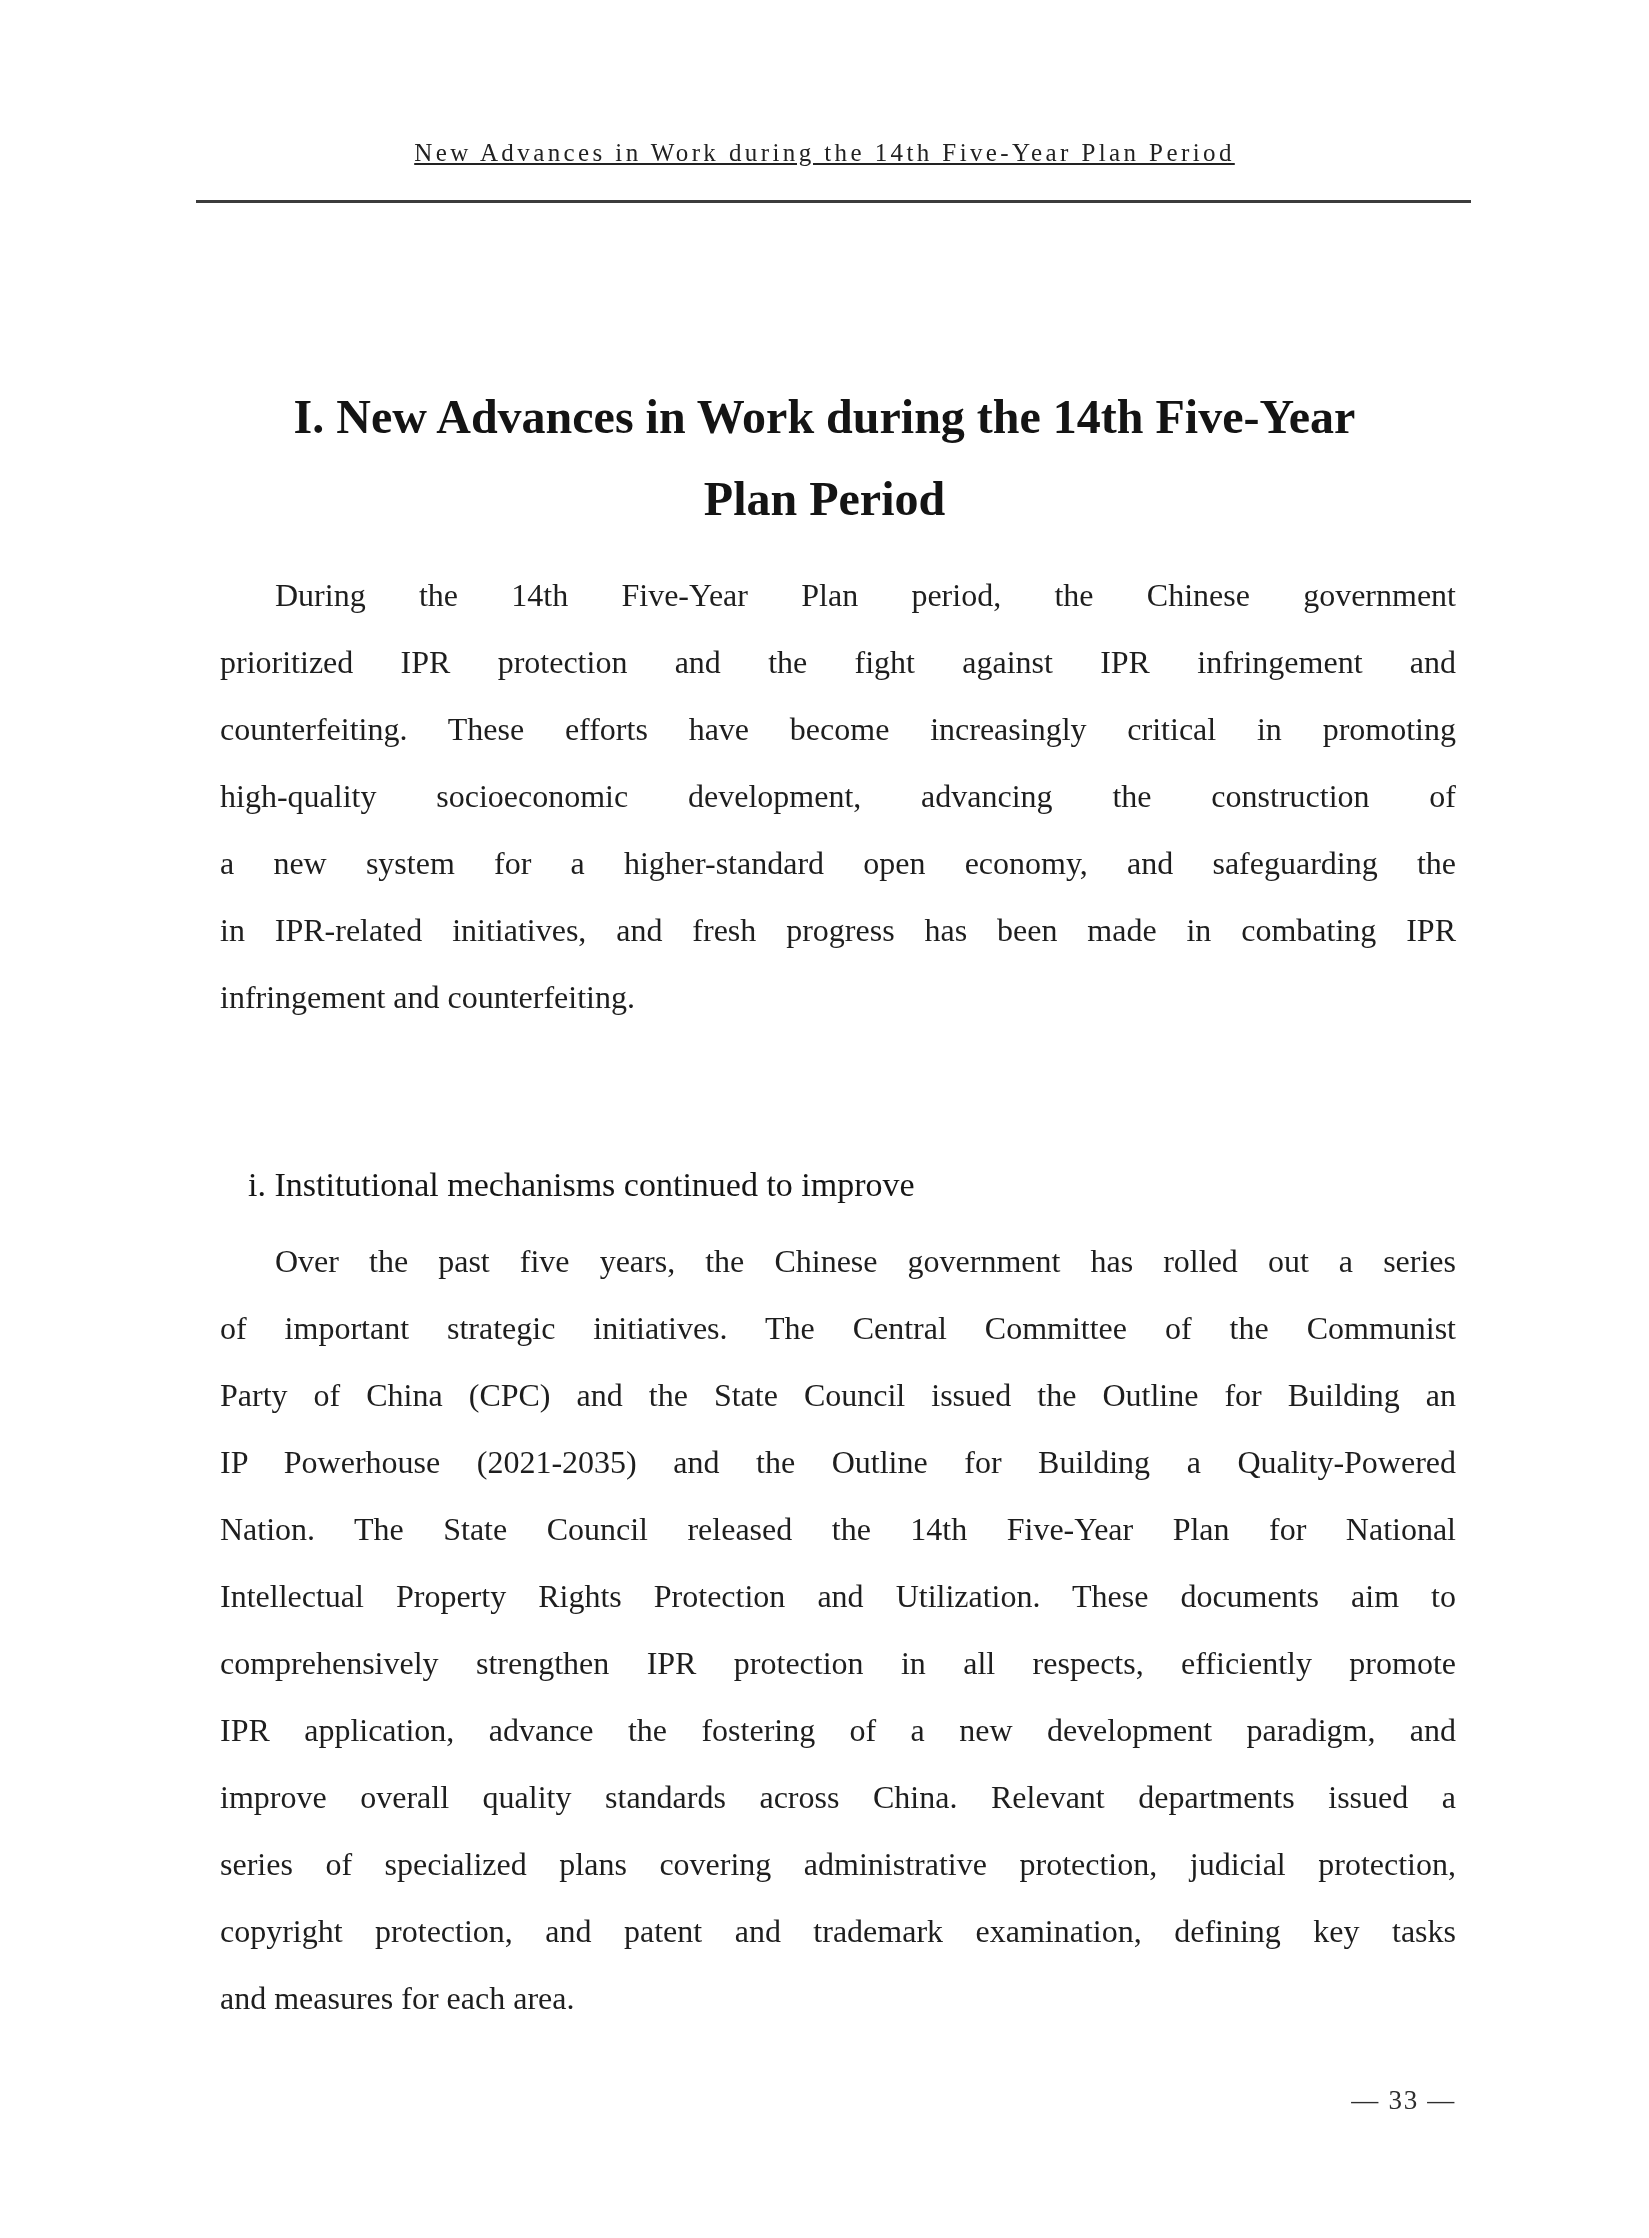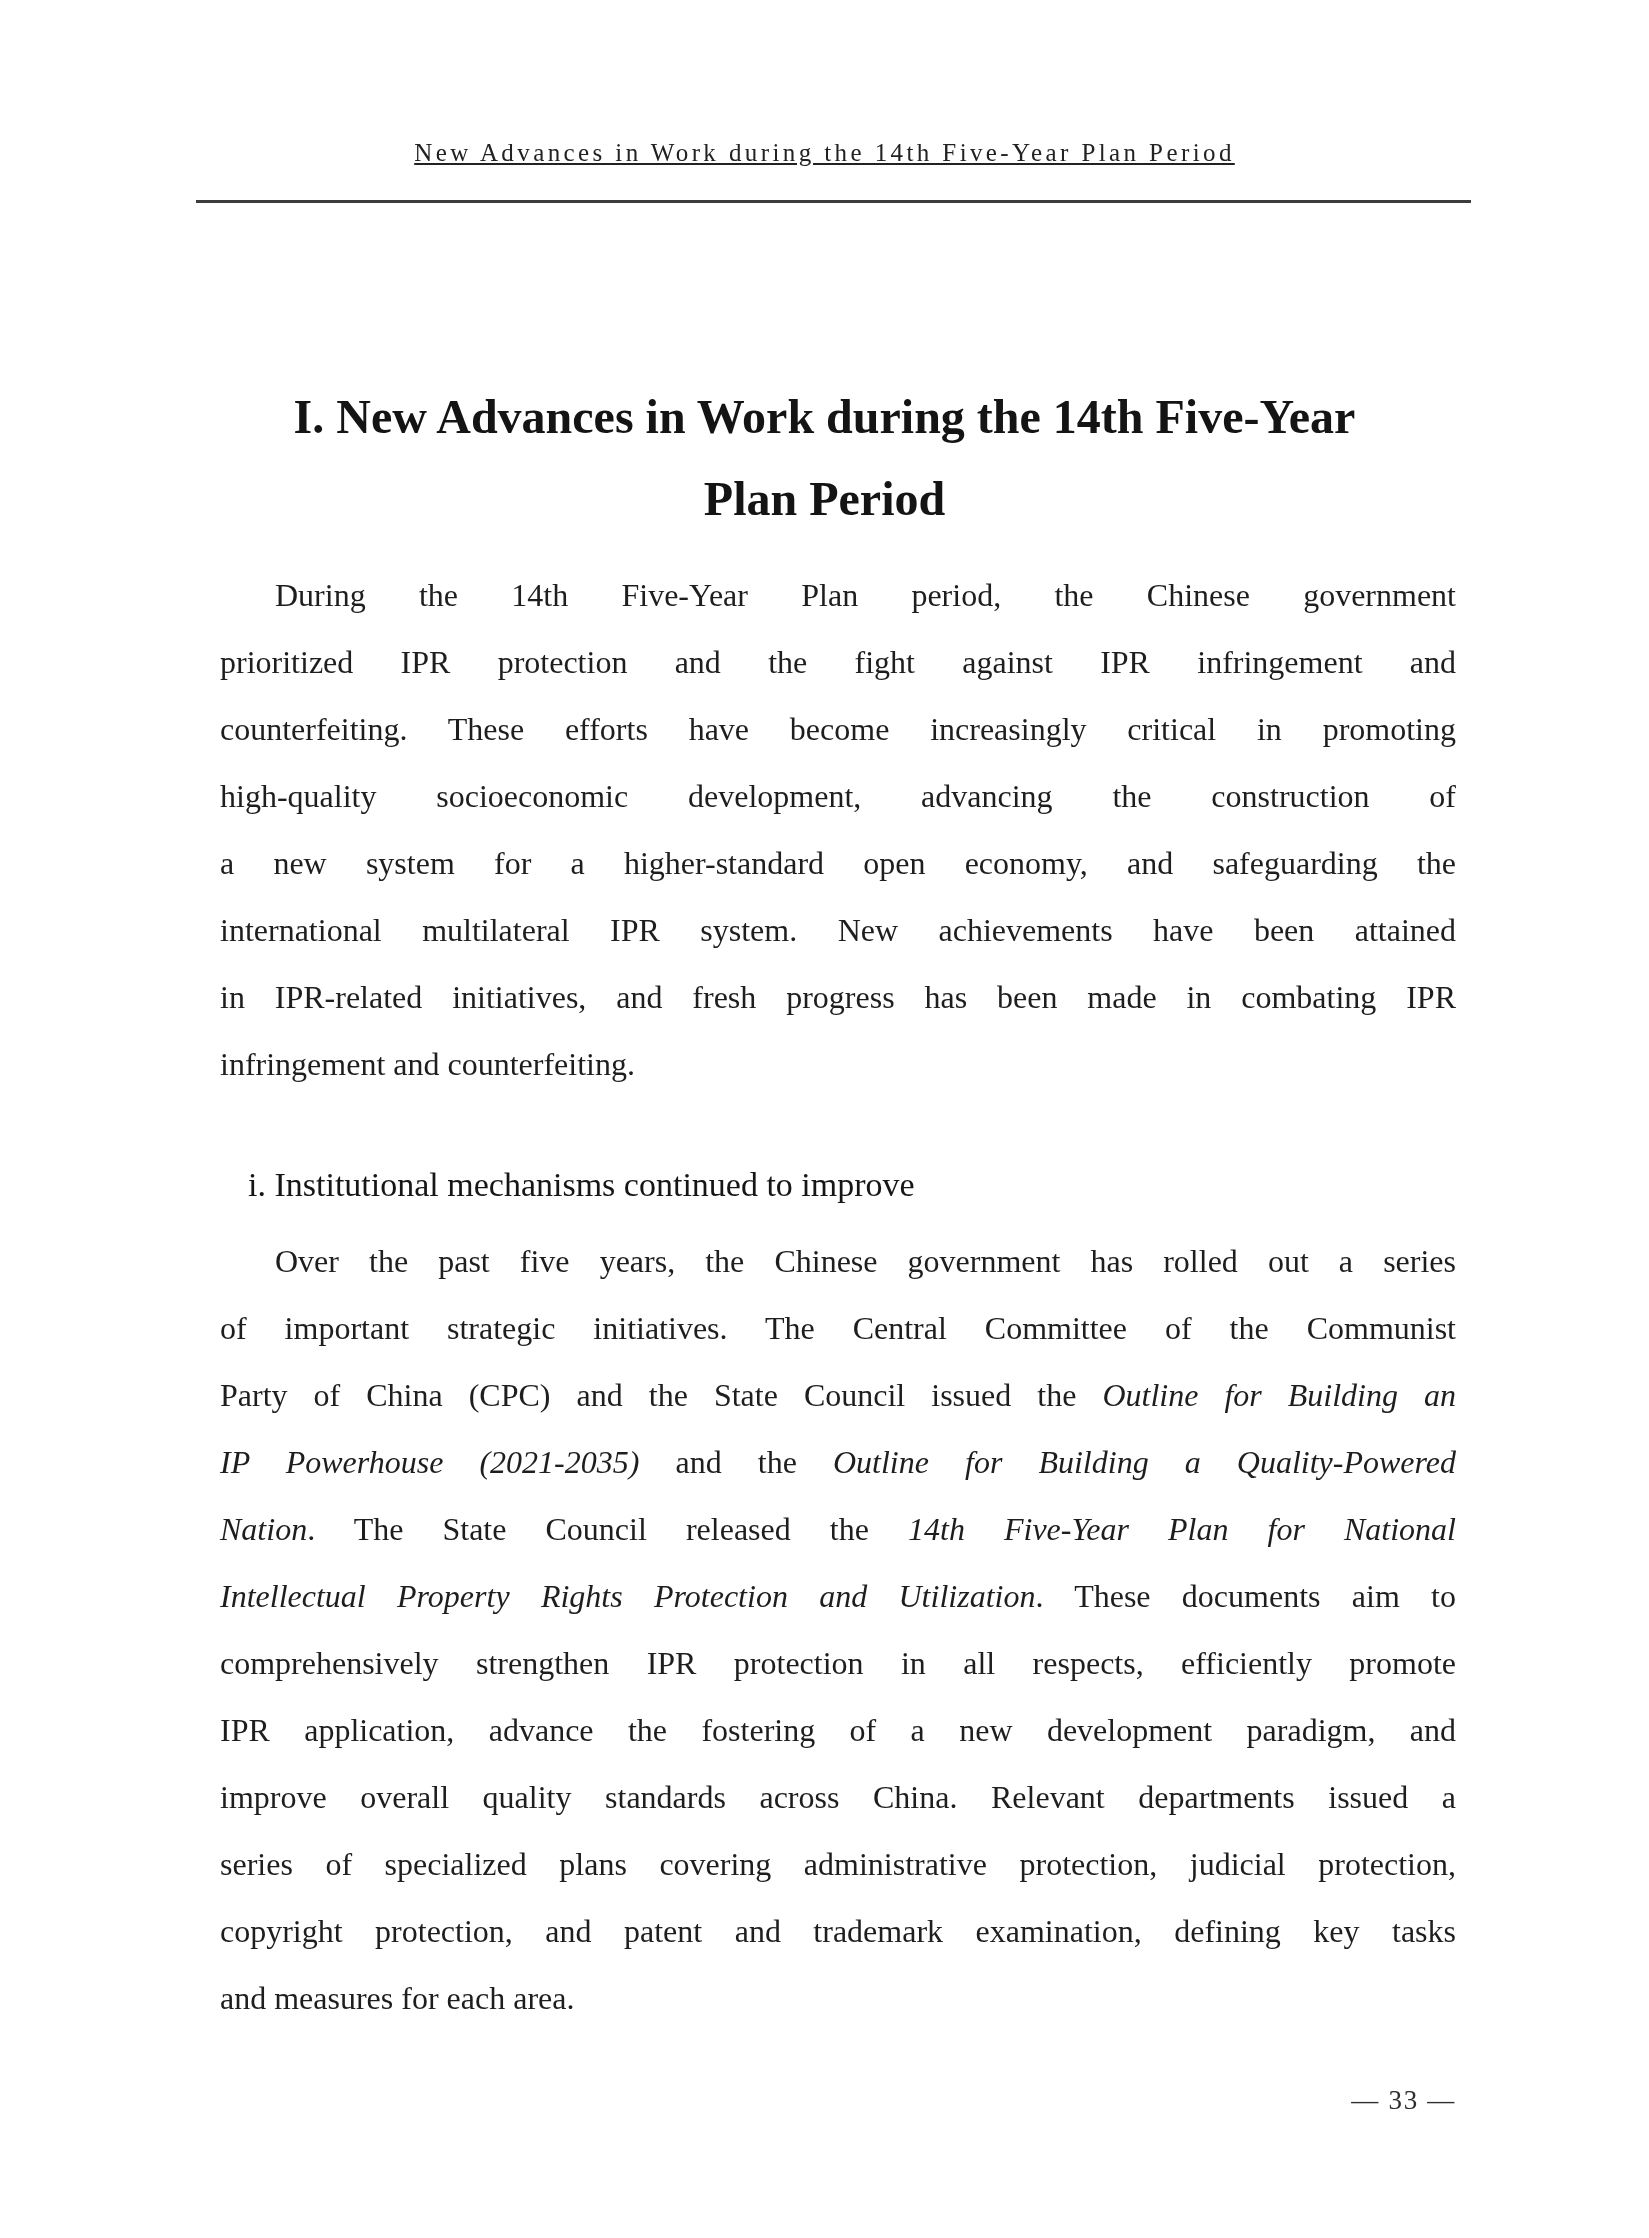--- a/index.html
+++ b/index.html
@@ -60,21 +60,21 @@
   .para-2 { top: 1228px; }
   .pline {
     line-height: 67px;
     text-align: justify;
     text-align-last: justify;
     white-space: normal;
     margin-left: 27px;
   }
   .pline.first { text-indent: 55px; }
   .pline.last  { text-align-last: left; }
-  .italic { font-style: italic; }
+  .italic { }
   .section-subheading {
     position: absolute;
     top: 1131px;
     left: 193px;
     width: 1263px;
     padding-left: 55px;
     box-sizing: border-box;
     font-size: 34px;
     line-height: 52px;
     font-weight: normal;
@@ -104,21 +104,20 @@
     <span style="display:block">I. New Advances in Work during the 14th Five-Year</span>
     <span style="display:block">Plan Period</span>
   </h1>
 
   <div class="body-paragraph para-1">
       <div class="pline first"><span>During the 14th Five-Year Plan period, the Chinese government</span></div>
       <div class="pline"><span>prioritized IPR protection and the fight against IPR infringement and</span></div>
       <div class="pline"><span>counterfeiting. These efforts have become increasingly critical in promoting</span></div>
       <div class="pline"><span>high-quality socioeconomic development, advancing the construction of</span></div>
       <div class="pline"><span>a new system for a higher-standard open economy, and safeguarding the</span></div>
-      <div class="pline"><span>international multilateral IPR system. New achievements have been attained</span></div>
       <div class="pline"><span>in IPR-related initiatives, and fresh progress has been made in combating IPR</span></div>
       <div class="pline last"><span>infringement and counterfeiting.</span></div>
     </div>
 
   <h2 class="section-subheading">i. Institutional mechanisms continued to improve</h2>
 
   <div class="body-paragraph para-2">
       <div class="pline first"><span>Over the past five years, the Chinese government has rolled out a series</span></div>
       <div class="pline"><span>of important strategic initiatives. The Central Committee of the Communist</span></div>
       <div class="pline"><span>Party of China (CPC) and the State Council issued the </span><span class="italic">Outline for Building an</span></div>

